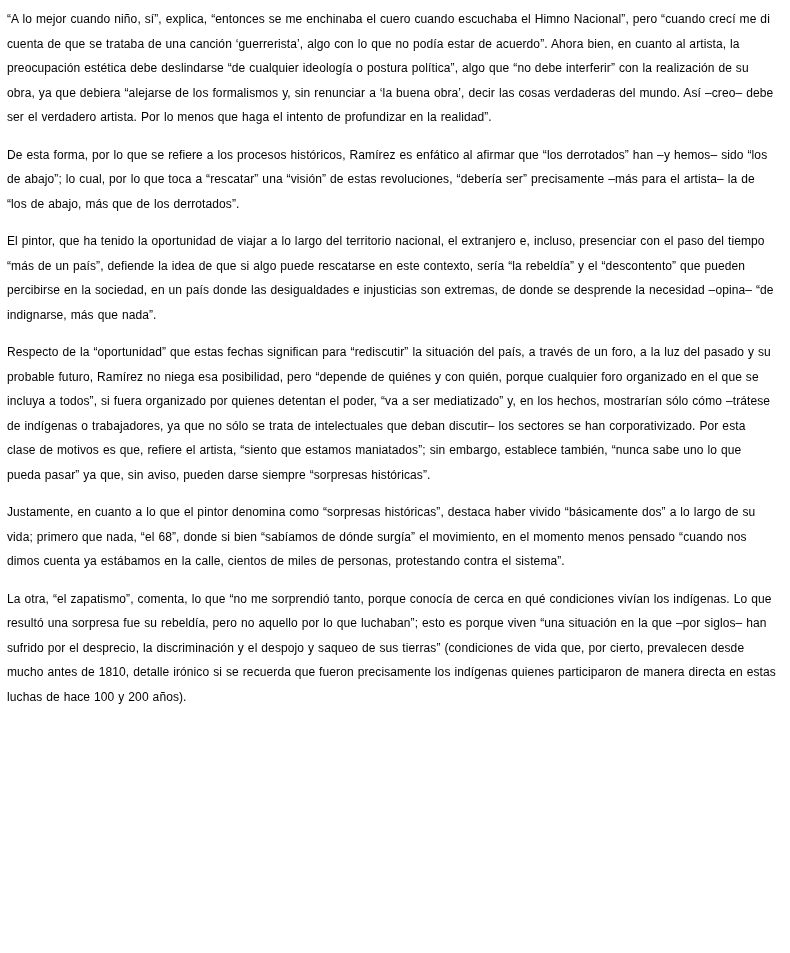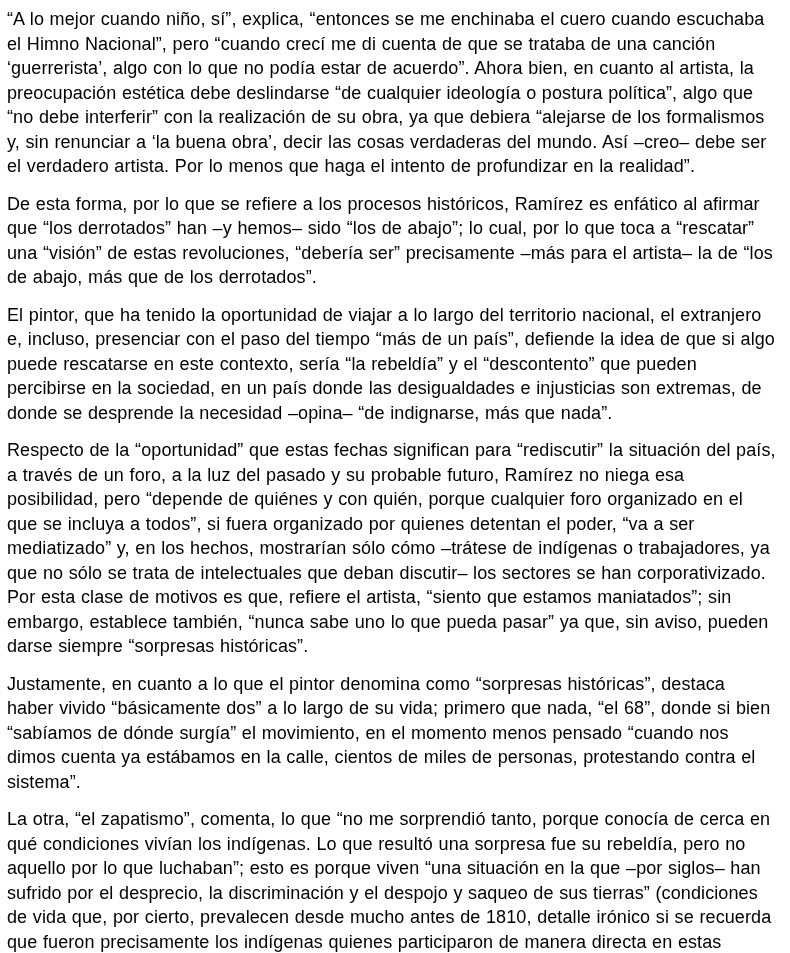--- a/index.html
+++ b/index.html
@@ -16,21 +16,21 @@
     color: #000000;
     -webkit-font-smoothing: antialiased;
   }
   .article {
     box-sizing: border-box;
     width: 790px;
     padding: 7px 14px 10px 7px;
   }
   .article p {
     margin: 0 0 13px 0;
-    font-size: 18px;
+    font-size: 12px;
     line-height: 24.5px;
     letter-spacing: 0.1px;
     word-spacing: 0.5px;
     text-align: left;
   }
   .article p:last-child {
     margin-bottom: 4px;
   }
 </style>
 </head>

